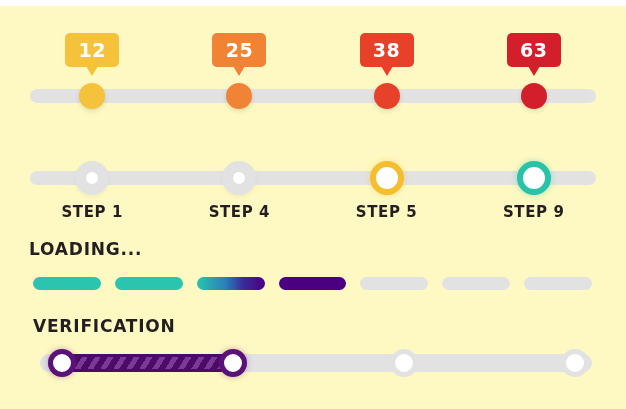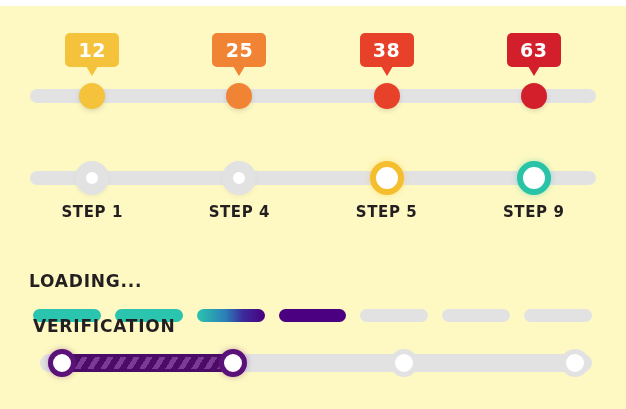--- a/index.html
+++ b/index.html
@@ -137,21 +137,20 @@
     white-space: nowrap;
   }
 
   
   .loading-row {
     position: absolute;
     left: 0;
     top: 230px;
     width: 530px;
     height: 75px;
-    margin-top: 32px;
   }
   .section-caption {
     position: absolute;
     font-size: 17px;
     font-weight: bold;
     letter-spacing: 0.8px;
     color: #231f20;
     white-space: nowrap;
   }
   .loading-caption {

